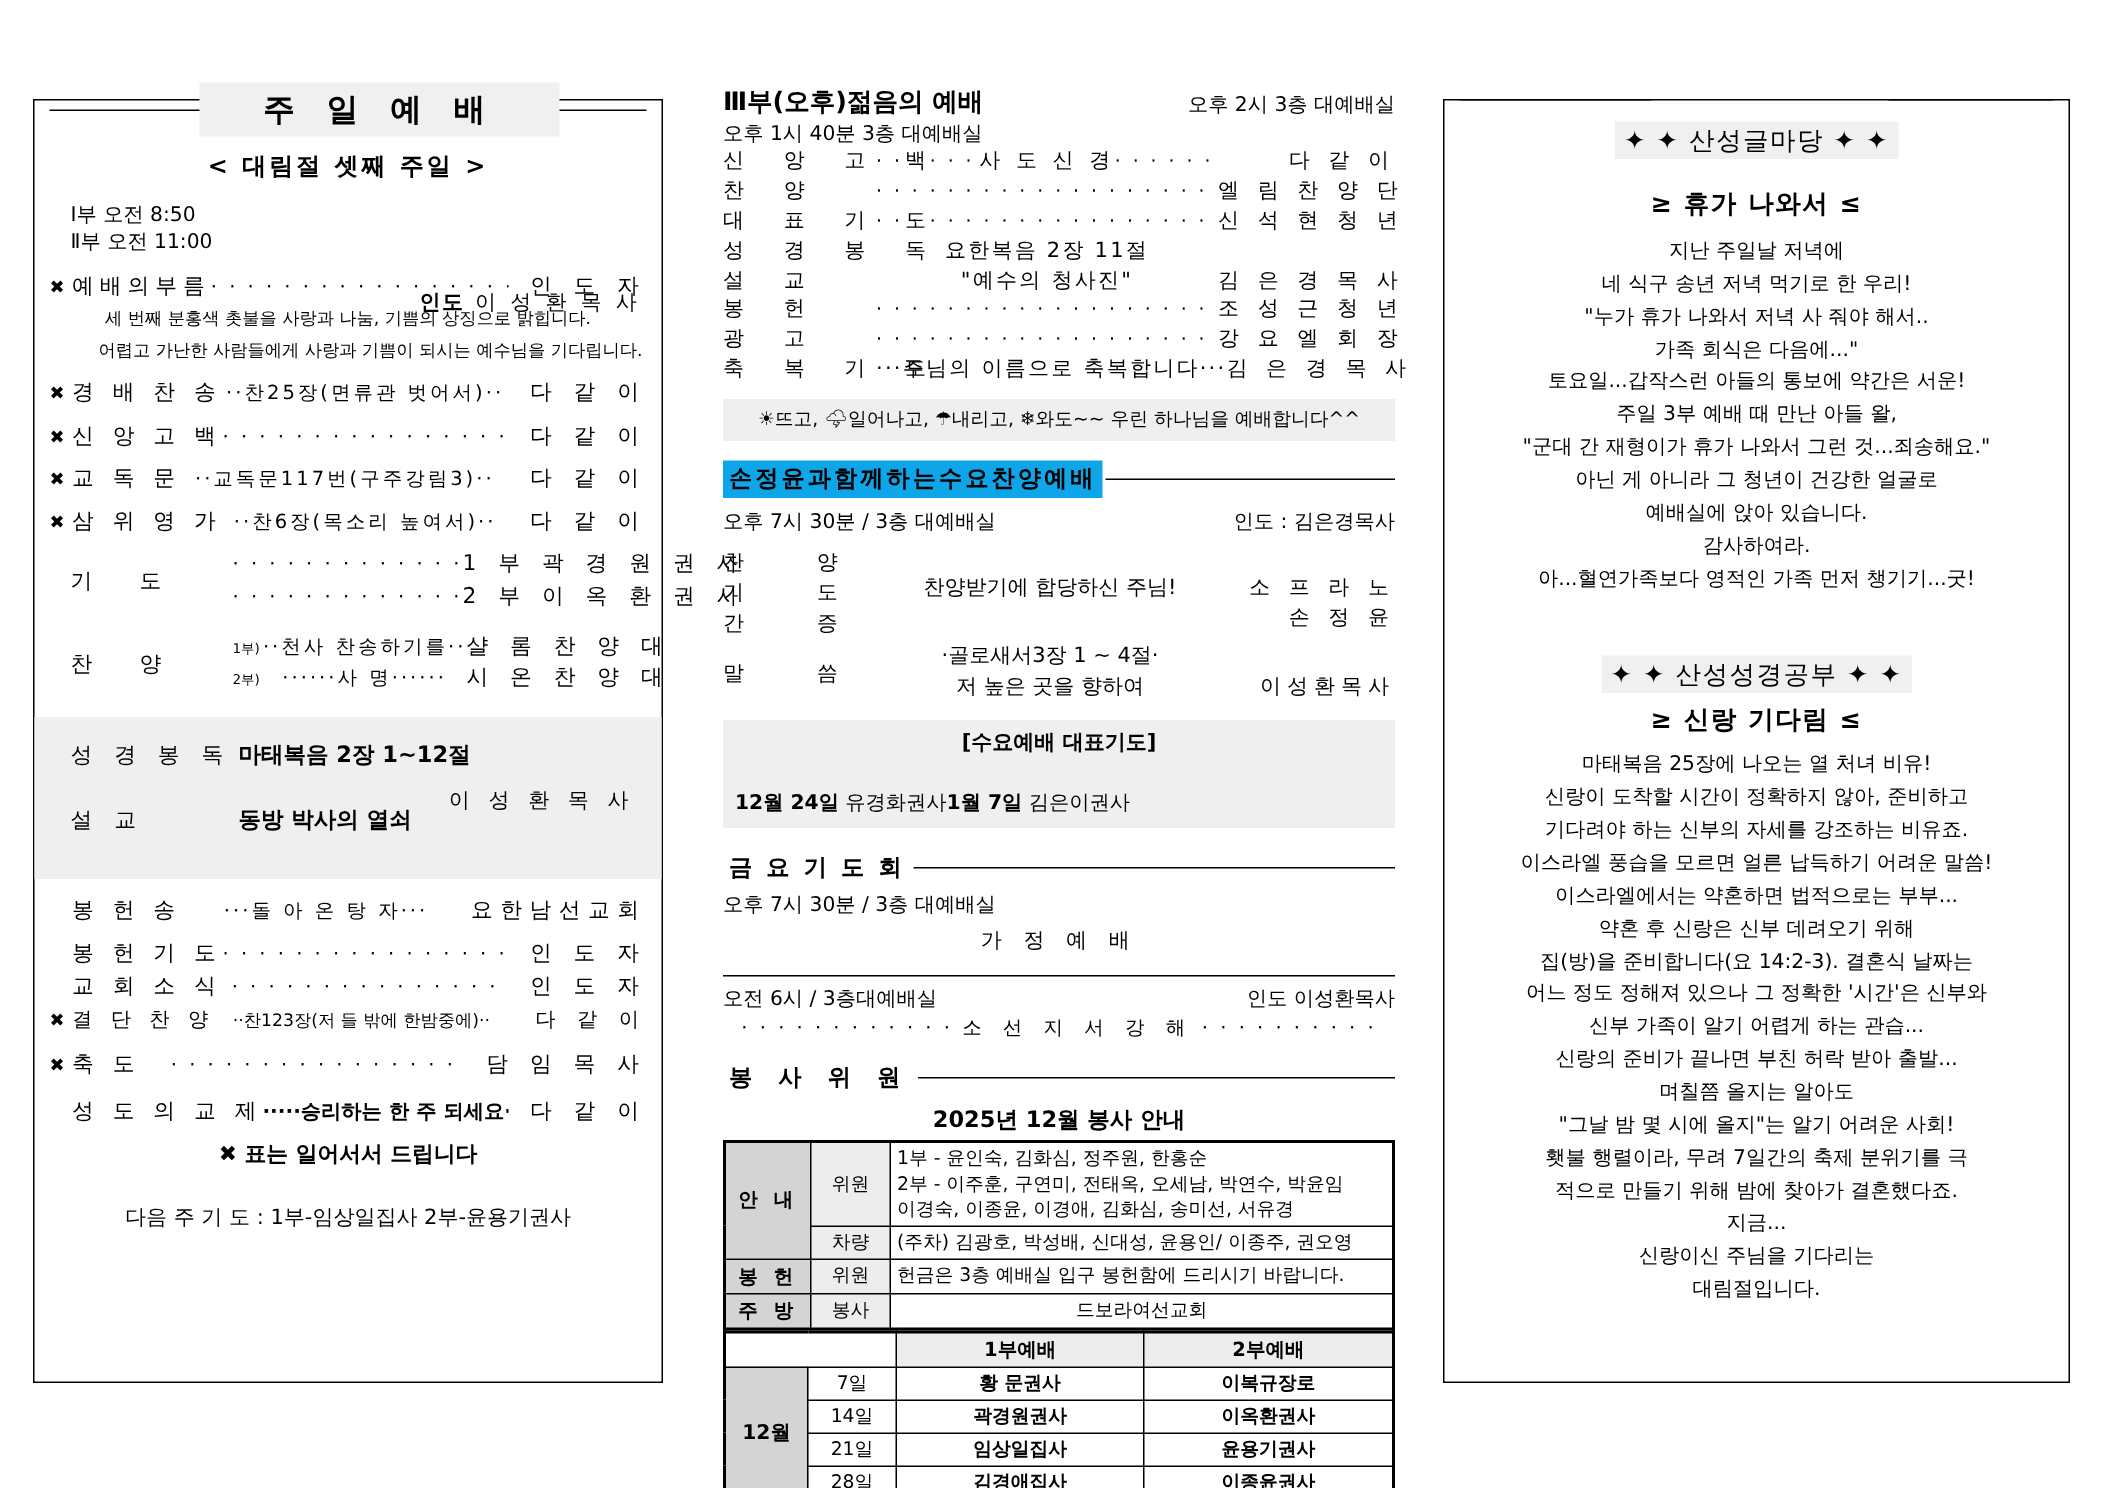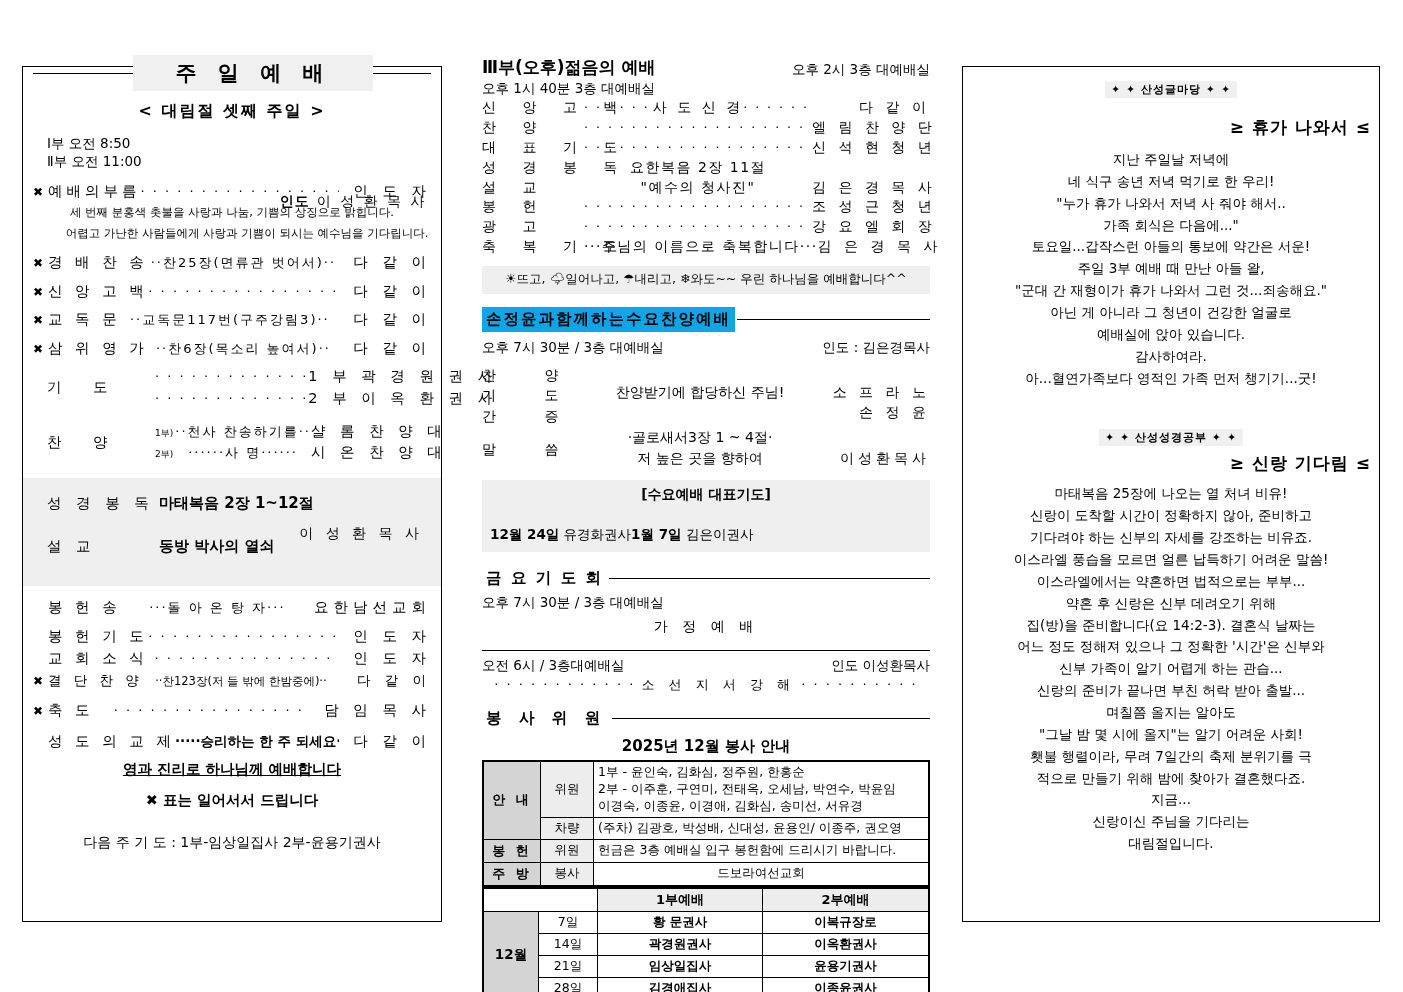--- a/index.html
+++ b/index.html
@@ -115,23 +115,23 @@
   .tblB .blank{border:none;}
   .tblB .mon{background:#d4d4d4;text-align:center;font-weight:bold;font-size:13.5px;width:46px;}
   .tblB .day{text-align:center;font-size:12.5px;width:50px;}
   .tblB .nm{text-align:center;font-size:12.5px;font-weight:bold;}
   .tblB .foot{text-align:center;font-size:12.5px;}
 
   
   .c3rule{position:absolute;top:-1px;height:0;border-top:1.5px solid #000;}
   .c3rule.l{left:10px;width:128px;}
   .c3rule.r{right:10px;width:110px;}
-  .c3title{text-align:center;font-size:11px;font-weight:bold;margin-top:14px;letter-spacing:1px;background:#f0f0f0;
+  .c3title{text-align:center;font-size:17px;font-weight:normal;margin-top:14px;letter-spacing:1px;background:#f0f0f0;
     display:inline-block;position:relative;left:50%;transform:translateX(-50%);padding:1px 6px;}
-  .c3sub{text-align:right;font-size:17px;font-weight:bold;margin-top:18px;letter-spacing:1px;}
+  .c3sub{text-align:center;font-size:17px;font-weight:bold;margin-top:18px;letter-spacing:1px;}
   .c3p{text-align:center;font-size:13.5px;line-height:1.62;}
   .gap{height:26px;}
 </style>
 </head>
 <body>
 
 <div class="page">
 
   <div class="col col1">
     <div class="titlerule tr-l"></div>
@@ -264,21 +264,20 @@
       <span class="dots">· · · · · · · · · · · · · · · ·</span>
       <span class="who">담   임   목   사</span>
     </div>
     <div class="row" style="margin-top:16px">
       <span class="mk"></span>
       <span class="lbl">성 도 의  교 제</span>
       <span class="dots" style="font-weight:bold;font-size:13.5px;letter-spacing:0">·····승리하는 한 주 되세요·····</span>
       <span class="who w-dagari">다    같    이</span>
     </div>
 
-    <div class="center-b u">영과 진리로 하나님께 예배합니다</div>
     <div class="center-b">✖ 표는 일어서서 드립니다</div>
     <div class="nextprayer">다음 주 기 도 :  1부-임상일집사   2부-윤용기권사</div>
   </div>
 
   <div class="col col2">
 
     <div class="c2head">
       <div class="h">Ⅲ부(오후)젊음의  예배</div>
       <div class="p">오후 2시 3층 대예배실</div>
     </div>

